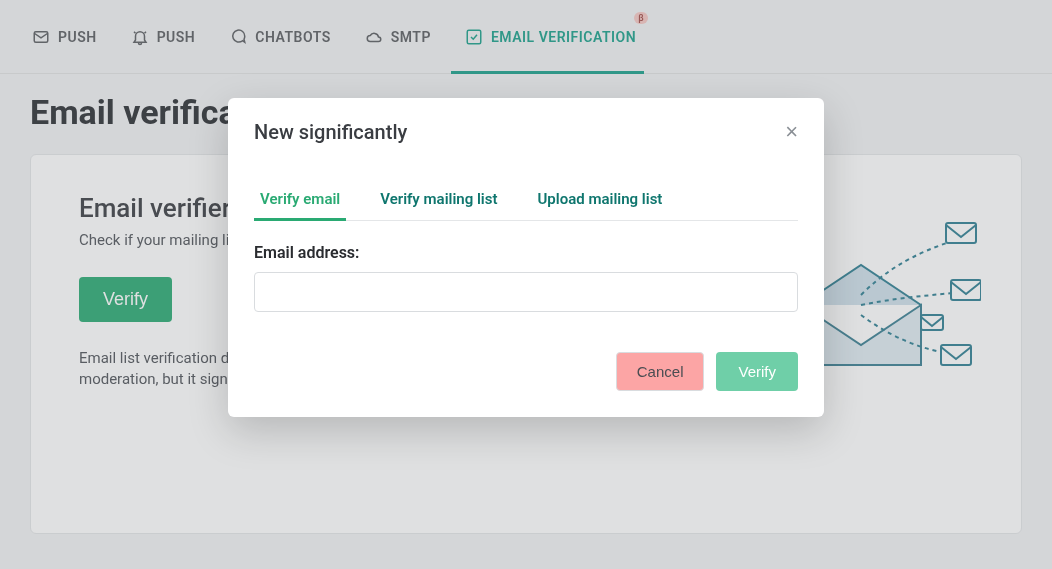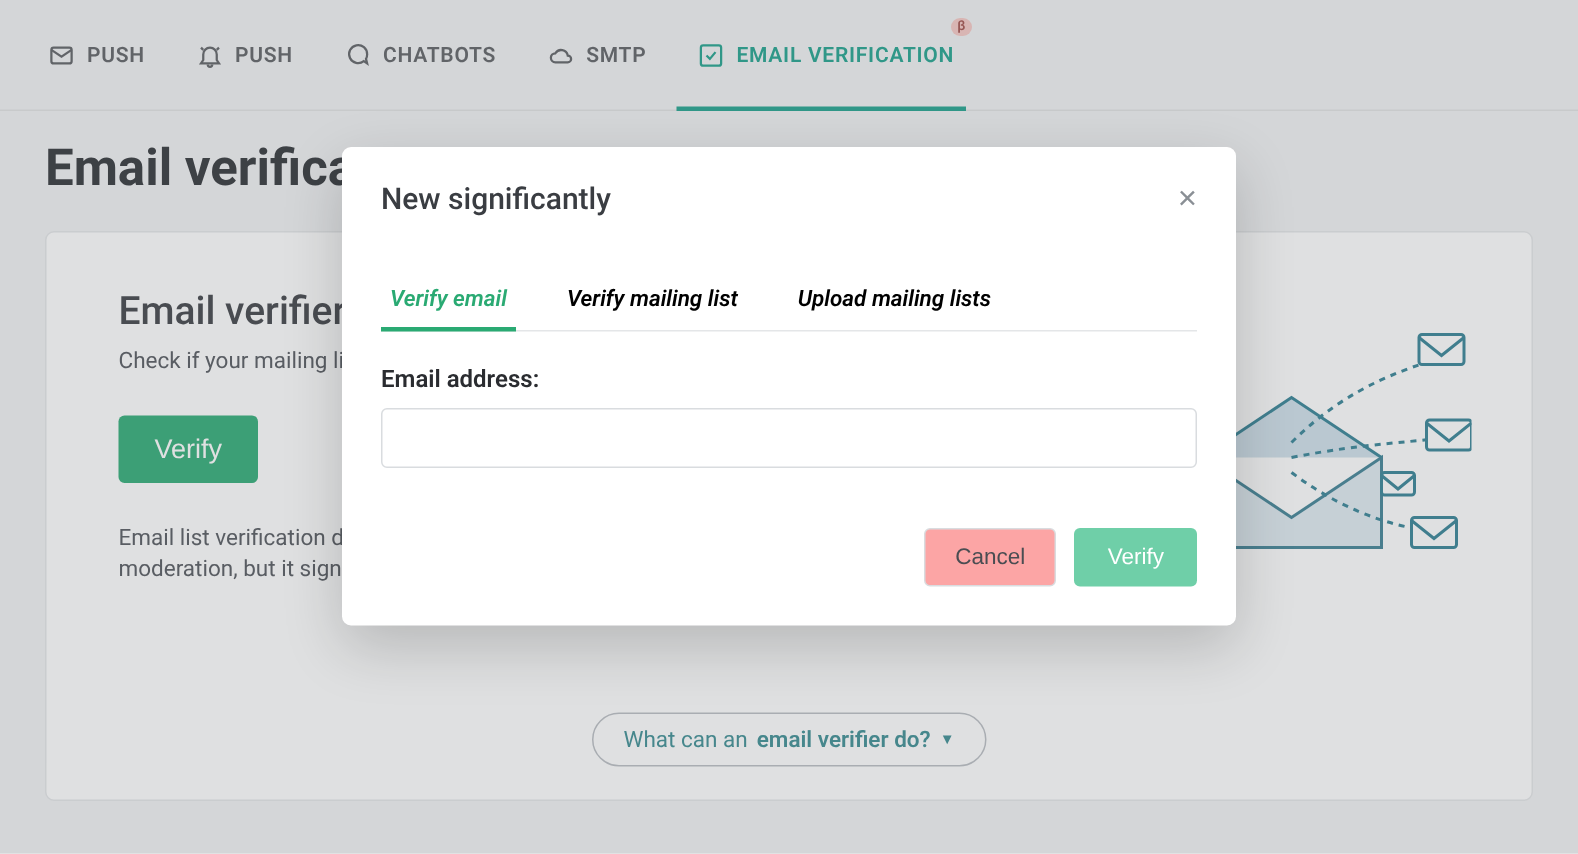--- a/index.html
+++ b/index.html
@@ -138,27 +138,26 @@
     padding: 22px 26px 8px 26px;
   }
   .modal-title { font-size: 20px; font-weight: 500; color: #3a3d42; }
   .close-btn { background: none; border: none; font-size: 22px; color: #8a8f95; cursor: pointer; line-height: 1; }
   .modal-body { padding: 10px 26px 26px 26px; }
   .modal-tabs {
     display: flex;
     gap: 28px;
     border-bottom: 1px solid #e4e6e8;
     margin: 22px 0 22px 0;
-    font-style: italic;
   }
   .mtab {
     padding: 6px 6px 12px 6px;
     font-size: 15px;
     font-weight: 600;
-    color: #000000;
+    color: #0f766e;
     cursor: pointer;
     position: relative;
   }
   .mtab.active { color: #2aaa73; }
   .mtab.active::after {
     content: "";
     position: absolute;
     left: 0; right: 0; bottom: -1px;
     height: 3px;
     background: #2aaa73;
@@ -251,25 +250,20 @@
 
 <div class="page">
   <h1 class="page-title">Email verification</h1>
 
   <div class="card">
     <div class="card-title">Email verifier</div>
     <div class="card-sub">Check if your mailing lists contain inactive email addresses</div>
     <button class="btn-primary">Verify</button>
     <div class="card-note">Email list verification does not guarantee that your email will not be blocked by moderation, but it significantly increases the chance.</div>
 
-    <div class="faq-pill">
-      <span>What can an </span>
-      <span class="bold">email verifier do?</span>
-      <span class="caret">▼</span>
-    </div>
 
     <div class="illus">
       <svg viewBox="0 0 200 200" width="200" height="200">
         <g fill="none" stroke="#2e7f92" stroke-width="2">
           <path d="M20 170 L20 110 L80 150 L140 110 L140 170 Z" fill="#dfeaf1" stroke="#3a7f92"></path>
           <path d="M20 110 L80 70 L140 110" fill="#cfe0ea"></path>
           <path stroke-dasharray="4 4" d="M80 100 C120 60 160 50 190 40"></path>
           <path stroke-dasharray="4 4" d="M80 110 C130 100 165 100 195 95"></path>
           <path stroke-dasharray="4 4" d="M80 120 C120 150 160 160 190 160"></path>
           <rect x="165" y="28" width="30" height="20" rx="2" fill="#fff"></rect>
@@ -291,21 +285,21 @@
     <div class="modal-header">
       <div class="modal-title">New significantly</div>
       <button class="close-btn">
         <span>×</span>
       </button>
     </div>
     <div class="modal-body">
       <div class="modal-tabs">
         <div class="mtab active">Verify email</div>
         <div class="mtab">Verify mailing list</div>
-        <div class="mtab">Upload mailing lists</div>
+        <div class="mtab">Upload mailing list</div>
       </div>
       <label class="field-label">Email address:</label>
       <input class="text-input" type="text" value="" style="">
       <div class="modal-footer">
         <button class="btn-secondary">Cancel</button>
         <button class="btn-verify-modal">Verify</button>
       </div>
     </div>
   </div>
 </div>

